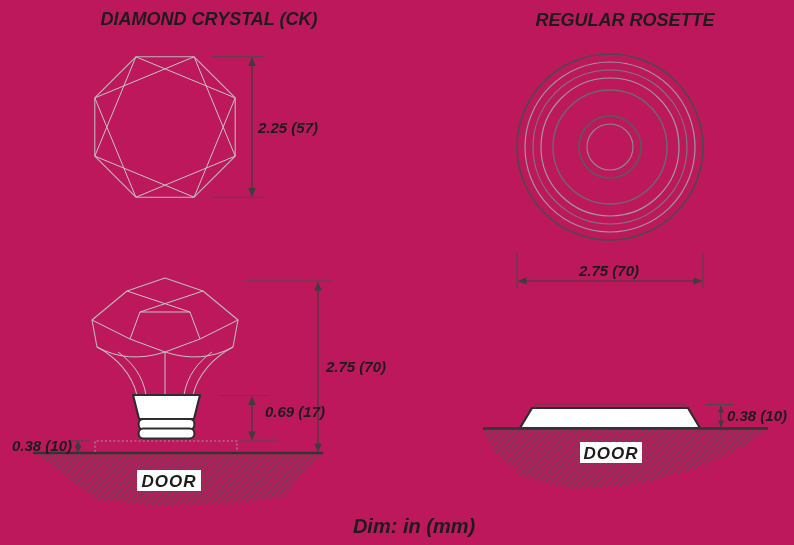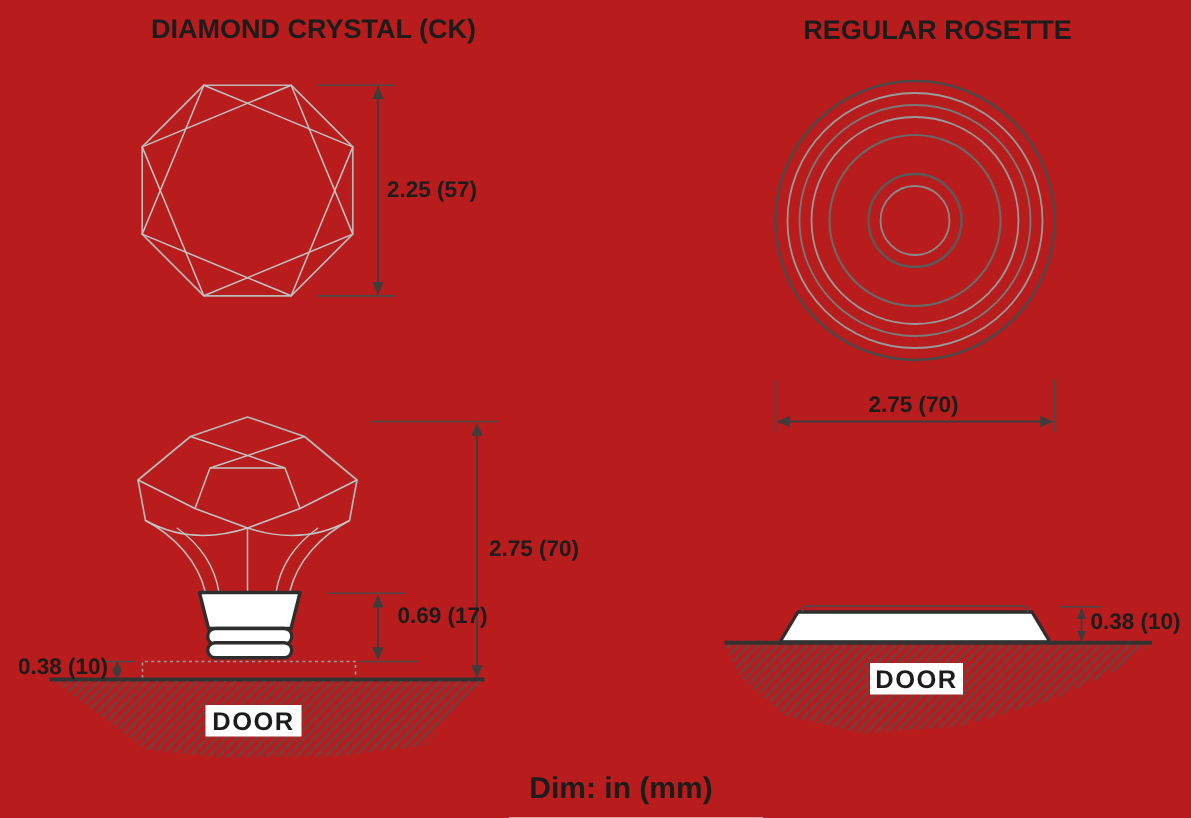--- a/index.html
+++ b/index.html
@@ -1,17 +1,17 @@
 <!DOCTYPE html>
 <html><head>
 <meta charset="utf-8">
 <style>
   html,body{margin:0;padding:0;background:#ffffff;}
-  .stage{position:relative;width:794px;height:545px;background:#b91c1c;overflow:hidden;
-         font-family:"Liberation Sans",sans-serif;}
+  .stage{position:relative;width:794px;height:545px;background:#be185d;overflow:hidden;
+         font-family:"Liberation Sans",sans-serif;font-style:italic;}
   svg{display:block;}
   
   .lt   {fill:none;stroke:#b9b9b9;stroke-width:1.1;stroke-linejoin:round;stroke-linecap:round;}
   .lt2  {fill:none;stroke:#c4c4c4;stroke-width:1;stroke-linejoin:round;}
   .dk   {fill:#ffffff;stroke:#2e2e2e;stroke-width:2.2;stroke-linejoin:round;}
   .dim  {stroke:#3d3d3d;stroke-width:1.2;fill:none;}
   .ext  {stroke:#4a4a4a;stroke-width:1.1;fill:none;}
   .dot  {stroke:#9a9a9a;stroke-width:1.1;fill:none;stroke-dasharray:2 2.2;}
   .door-line{stroke:#333333;stroke-width:2.6;fill:none;}
   .hatch-area{fill:url(#hatch);stroke:none;}

